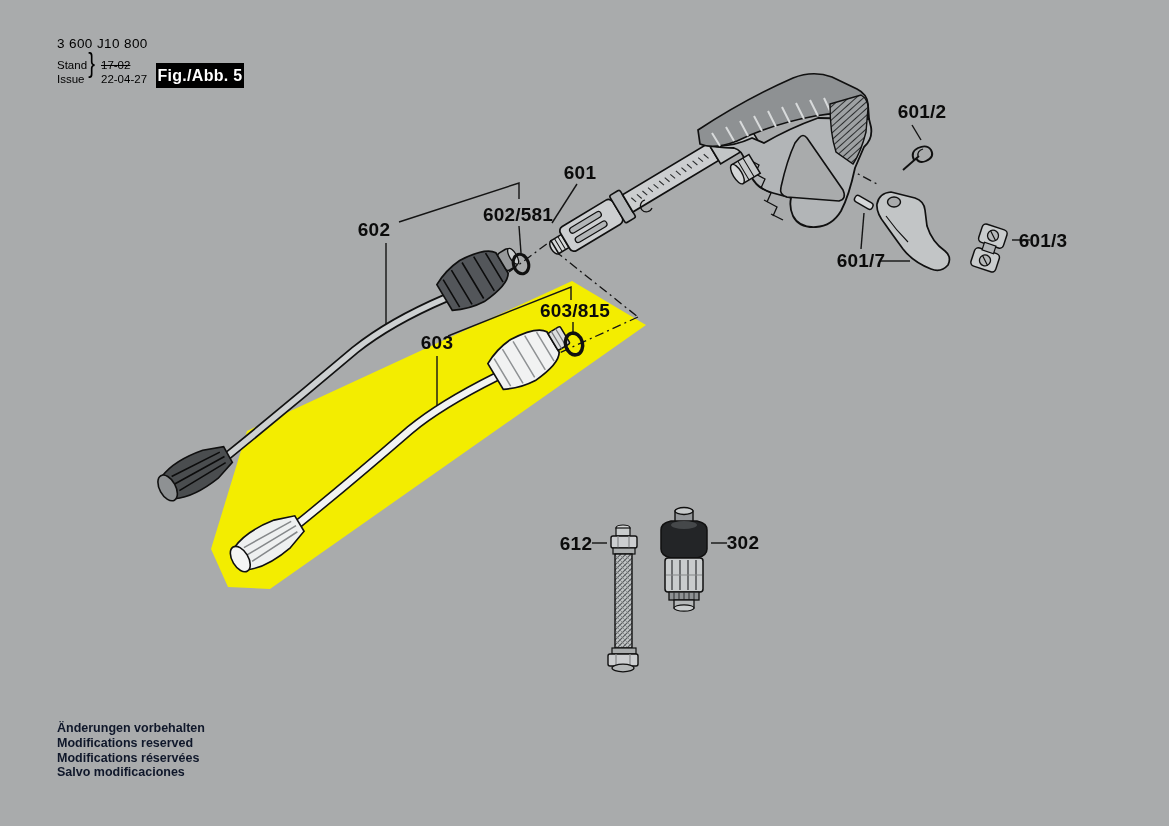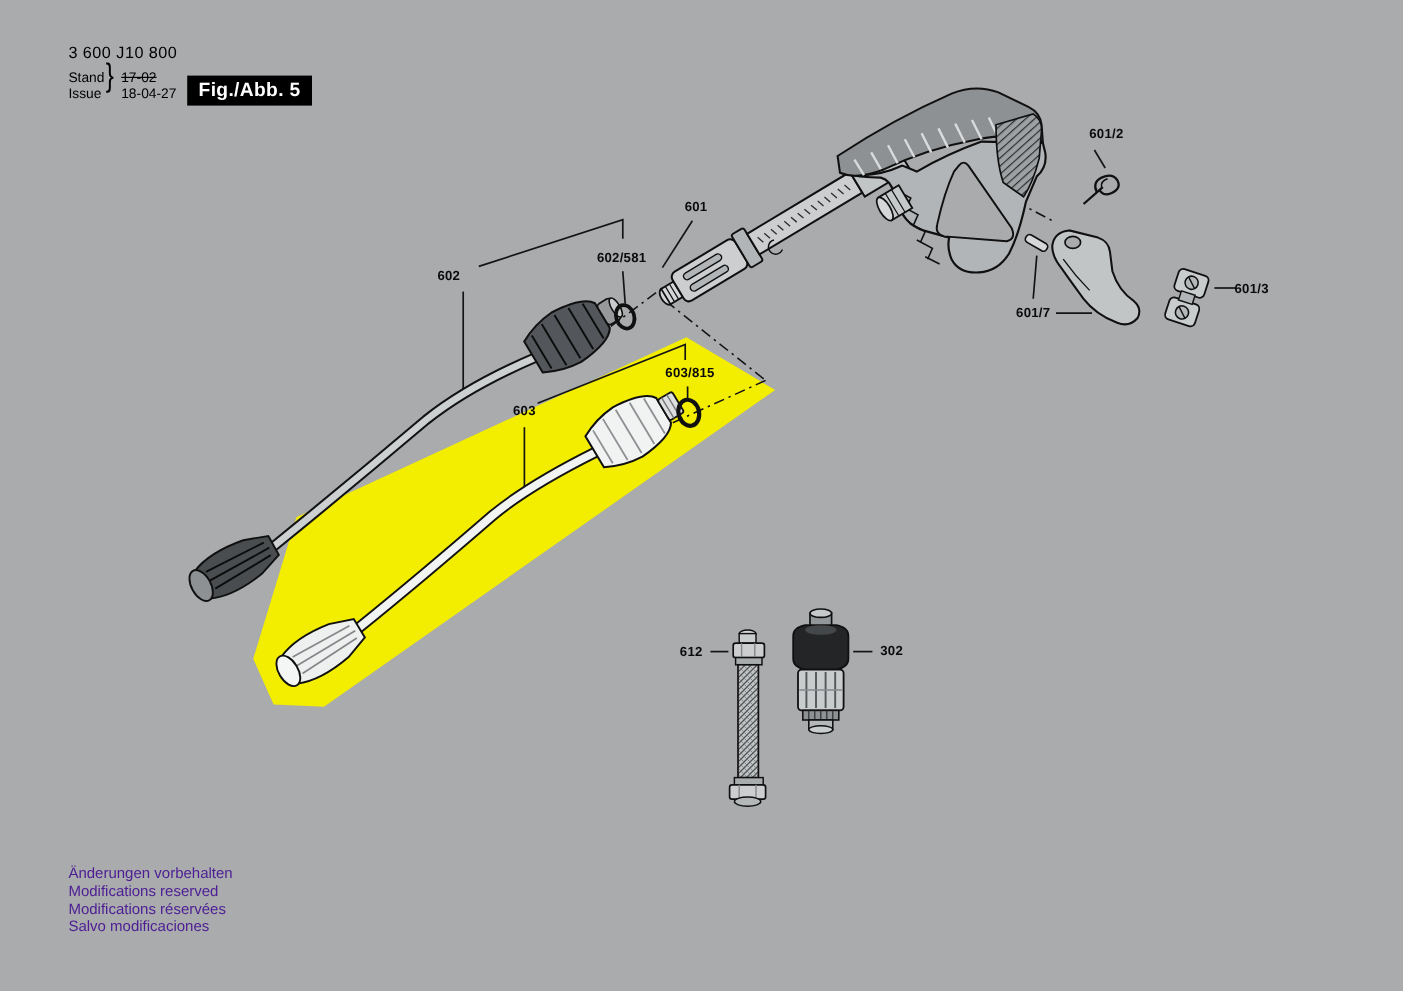--- a/index.html
+++ b/index.html
@@ -9,48 +9,48 @@
     background:#a9abac;
     overflow:hidden;
     font-family:"Liberation Sans", sans-serif;
     -webkit-font-smoothing:antialiased;
   }
   .art{position:absolute;left:0;top:0;}
   .part-label{
     position:absolute;
     transform:translate(-50%,-50%);
     font-weight:bold;
-    font-size:11px;
+    font-size:19px;
     color:#0b0b0b;
     white-space:nowrap;
     letter-spacing:.2px;
   }
   .header{position:absolute;left:57px;top:36px;color:#000000;}
   .prod-no{font-size:13.5px;letter-spacing:.4px;}
   .rev{position:relative;margin-top:7px;font-size:11.5px;line-height:14px;}
   .rev-row{display:flex;}
   .rev-labels{width:30px;}
   .rev-brace{
     position:absolute;left:30px;top:-2px;
     font-size:27px;font-weight:normal;
     transform:scaleX(.75);
   }
   .rev-values{margin-left:14px;}
   .strike{text-decoration:line-through;}
   .figbox{
     position:absolute;left:156px;top:63px;
-    width:104px;height:25px;
+    width:88px;height:25px;
     background:#000;color:#fff;
     font-weight:bold;font-size:16px;
     display:flex;align-items:center;justify-content:center;
     letter-spacing:.3px;
   }
   .footer{
     position:absolute;left:57px;top:721px;
-    font-size:12.5px;line-height:14.8px;color:#4c1d95;
+    font-size:12.5px;line-height:14.8px;color:#0f172a;font-weight:bold;
   }
 </style>
 </head>
 <body>
 
 <div class="stage">
 
   <svg class="art" width="1169" height="826" viewBox="0 0 1169 826">
     <defs>
       <pattern id="hatch" width="5" height="5" patternUnits="userSpaceOnUse" patternTransform="rotate(48)">
@@ -235,21 +235,21 @@
     <div class="prod-no">3 600 J10 800</div>
     <div class="rev">
       <div class="rev-row">
         <div class="rev-labels">
           <div>Stand</div>
           <div>Issue</div>
         </div>
         <div class="rev-brace">}</div>
         <div class="rev-values">
           <div class="strike">17-02</div>
-          <div>18-04-27</div>
+          <div>22-04-27</div>
         </div>
       </div>
     </div>
   </div>
 
   <div class="figbox">
     <span>Fig./Abb. 5</span>
   </div>
 
   <div class="footer">

